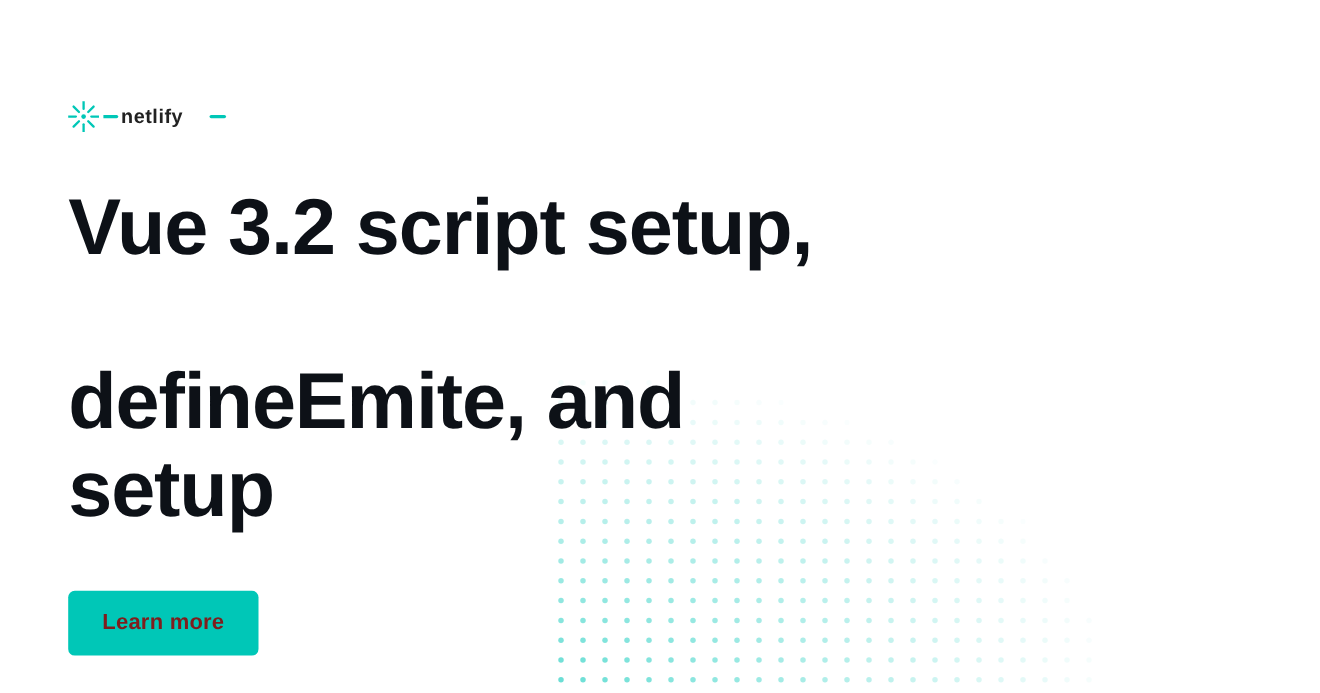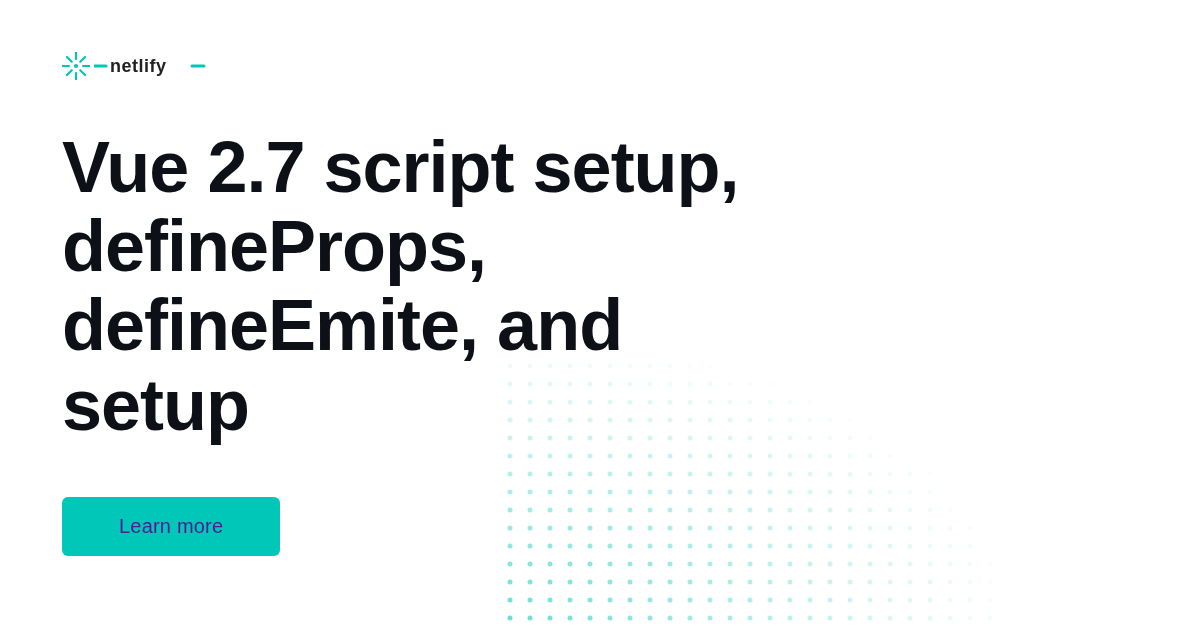--- a/index.html
+++ b/index.html
@@ -45,20 +45,21 @@
     .logo-area {
       display: flex;
       align-items: center;
       margin-bottom: 48px;
     }
 
     .netlify-logo {
       display: flex;
       align-items: center;
       gap: 0;
+      margin-top: 40px;
     }
 
     .netlify-icon {
       width: 28px;
       height: 28px;
       margin-right: 4px;
       flex-shrink: 0;
     }
 
     
@@ -69,24 +70,24 @@
       line-height: 1.1;
       letter-spacing: -1px;
       max-width: 700px;
       margin-bottom: 52px;
     }
 
     
     .learn-more-btn {
       display: inline-block;
       background: #00c7b7;
-      color: #4c1d95;
+      color: #7f1d1d;
       font-size: 20px;
-      font-weight: 400;
-      padding: 18px 57px;
+      font-weight: 700;
+      padding: 18px 31px;
       border-radius: 6px;
       border: none;
       cursor: pointer;
       letter-spacing: 0.01em;
     }
   </style>
 </head>
 <body>
 
 <div class="page-wrapper">
@@ -453,22 +454,22 @@
 
           <text x="16" y="20" font-family="-apple-system, BlinkMacSystemFont, 'Segoe UI', sans-serif" font-size="18" font-weight="700" fill="#222" letter-spacing="0.5">netlify</text>
 
           <line x1="98" y1="14" x2="110" y2="14" stroke="#00c7b7" stroke-width="3" stroke-linecap="round"></line>
         </svg>
       </div>
     </div>
 
     
     <h1 class="main-heading">
-      <span>Vue 2.7 script setup,</span><br>
-      <span>defineProps,</span><br>
+      <span>Vue 3.2 script setup,</span><br>
+      <br>
       <span>defineEmite, and setup</span>
     </h1>
 
     
     <button class="learn-more-btn">Learn more</button>
 
   </div>
 </div>
 
 </body></html>

